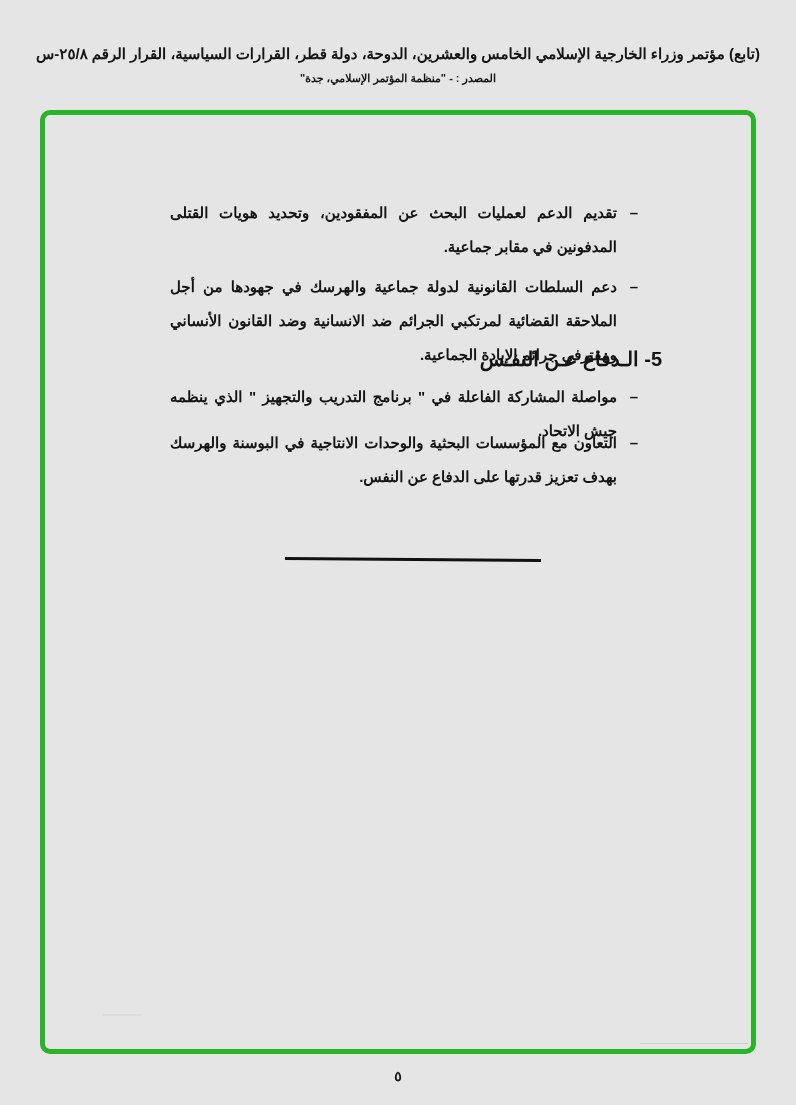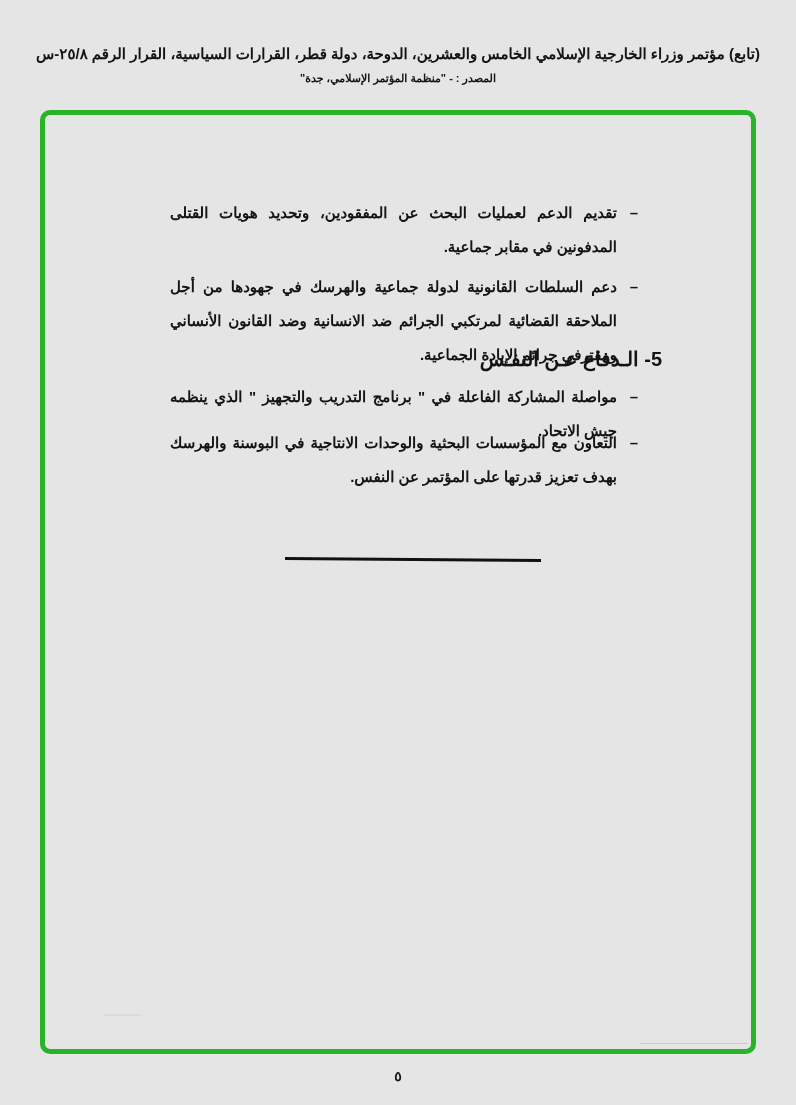--- a/index.html
+++ b/index.html
@@ -75,21 +75,21 @@
 
   <div class="heading">5- الـدفاع عـن النفـس</div>
 
   <div class="bullet b3">
     <span class="dash">–</span>
     <div class="btext">مواصلة المشاركة الفاعلة في " برنامج التدريب والتجهيز " الذي ينظمه جيش الاتحاد.</div>
   </div>
 
   <div class="bullet b4">
     <span class="dash">–</span>
-    <div class="btext">التعاون مع المؤسسات البحثية والوحدات الانتاجية في البوسنة والهرسك بهدف تعزيز قدرتها على المؤتمر عن النفس.</div>
+    <div class="btext">التعاون مع المؤسسات البحثية والوحدات الانتاجية في البوسنة والهرسك بهدف تعزيز قدرتها على الدفاع عن النفس.</div>
   </div>
 
   <div class="hline"></div>
 
   <div class="artifact-dots"></div>
   <div class="artifact-edge"></div>
 
   <div class="pagenum">٥</div>
 
 </div>

